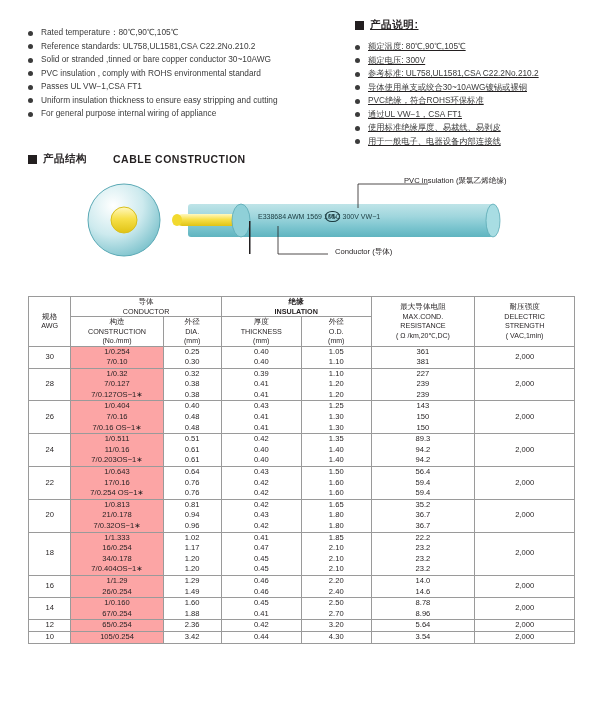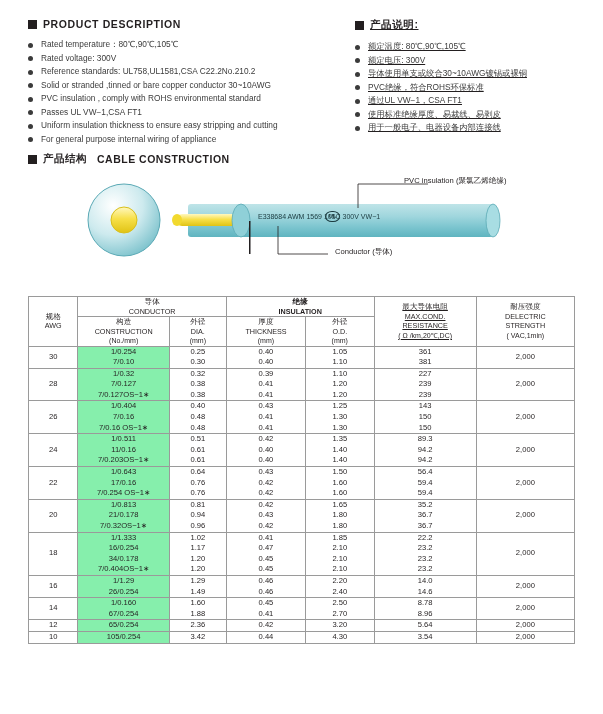--- a/index.html
+++ b/index.html
@@ -47,64 +47,60 @@
   table.spec td,table.spec th{
     border:1px solid #9a9a9a;
     text-align:center;vertical-align:middle;
     padding:0;font-weight:normal;
   }
   .hdr td{font-size:7.4px;line-height:9.5px;padding:2px 1px;}
   .hdr td .cn{font-size:7.6px;}
   .hdr td .en{font-size:7.2px;}
   .hdr td .un{font-size:7px;}
   .cell{line-height:10.6px;padding:3px 0;}
-  .hl{background:#86efac;margin-top:16px;}
+  .hl{background:#fca5a5;margin-top:16px;}
 </style>
 </head>
 <body>
 
 <div class="page">
 
   <div class="col-left">
-    <div class="sec-head">
-      <span class="sq"></span>
-      <span class="txt">PRODUCT  DESCRIPTION</span>
-    </div>
     <ul class="bul">
       <li>Rated temperature：80℃,90℃,105℃</li>
-      <li>Rated voltage: 300V</li>
       <li>Reference standards: UL758,UL1581,CSA C22.2No.210.2</li>
       <li>Solid or stranded ,tinned or bare copper conductor 30~10AWG</li>
       <li>PVC insulation , comply with ROHS environmental standard</li>
       <li>Passes UL VW−1,CSA FT1</li>
       <li>Uniform insulation thickness to ensure easy stripping and cutting</li>
       <li>For general purpose internal wiring of appliance</li>
     </ul>
   </div>
 
   <div class="col-right">
     <div class="sec-head">
       <span class="sq"></span>
       <span class="txt">产品说明:</span>
     </div>
     <ul class="bul">
       <li>额定温度: 80℃,90℃,105℃</li>
       <li>额定电压: 300V</li>
+      <li>参考标准: UL758,UL1581,CSA C22.2No.210.2</li>
       <li>导体使用单支或绞合30~10AWG镀锡或裸铜</li>
       <li>PVC绝缘，符合ROHS环保标准</li>
       <li>通过UL VW−1，CSA FT1</li>
       <li>使用标准绝缘厚度、易裁线、易剥皮</li>
       <li>用于一般电子、电器设备内部连接线</li>
     </ul>
   </div>
 
   <div class="sec-head cc-head">
     <span class="sq"></span>
     <span class="txt">产品结构</span>
-    <span class="txt" style="margin-left:4px;">CABLE CONSTRUCTION</span>
+    <span class="txt" style="margin-left:20px;">CABLE CONSTRUCTION</span>
   </div>
 
   <div class="diagram">
     <svg width="548" height="110" viewBox="0 0 548 110">
       <defs>
         <linearGradient id="jacket" x1="0" y1="0" x2="0" y2="1">
           <stop offset="0%" stop-color="#bfe4e8"></stop>
           <stop offset="38%" stop-color="#9fd6dd"></stop>
           <stop offset="70%" stop-color="#7cc5cf"></stop>
           <stop offset="100%" stop-color="#5fb4c0"></stop>
@@ -141,33 +137,33 @@
     <div class="lbl" style="left:376px;top:8px;">PVC insulation (聚氯乙烯绝缘)</div>
     <div class="lbl" style="left:307px;top:79px;">Conductor (导体)</div>
 
     <div class="lbl" style="left:230px;top:45px;font-size:7px;color:#1b3a3f;">E338684        AWM 1569 105C 300V  VW−1</div>
     <div style="position:absolute;left:297px;top:43px;width:13px;height:9px;border:1.1px solid #1b3a3f;border-radius:50%/55%;font-size:5.6px;line-height:9px;text-align:center;font-weight:bold;color:#1b3a3f;">UL</div>
   </div>
 
   <table class="spec">
     <tbody>
         <tr class="hdr">
-      <td rowspan="2" style="width:50px;">
+      <td rowspan="2" style="width:42px;">
         <div class="cn">规格</div>
         <div class="en">AWG</div>
       </td>
       <td colspan="2" style="width:150px;">
         <div class="cn">导体</div>
         <div class="en">CONDUCTOR</div>
       </td>
       <td colspan="2" style="width:150px;font-weight:bold;">
         <div class="cn">绝缘</div>
         <div class="en">INSULATION</div>
       </td>
-      <td rowspan="2" style="width:104px;text-decoration:underline;">
+      <td rowspan="2" style="width:104px;">
         <div class="cn">最大导体电阻</div>
         <div class="en">MAX.COND.</div>
         <div class="en">RESISTANCE</div>
         <div class="un">( Ω /km,20℃,DC)</div>
       </td>
       <td rowspan="2" style="width:100px;">
         <div class="cn">耐压强度</div>
         <div class="en">DELECTRIC</div>
         <div class="en">STRENGTH</div>
         <div class="un">( VAC,1min)</div>

